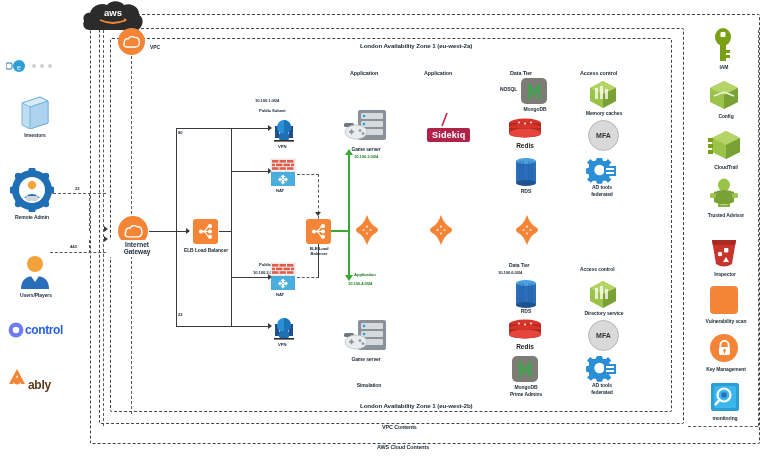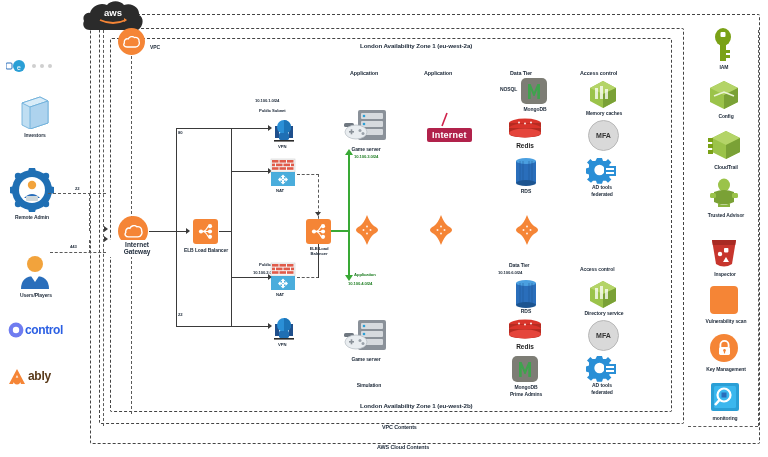--- a/index.html
+++ b/index.html
@@ -141,21 +141,21 @@
       </svg>
   </div>
   <div class="onfido" style="left:25px;top:323px;">control</div>
 
   <div class="abs" style="left:8px;top:368px;">
     <svg width="18" height="18" viewBox="0 0 18 18">
       <path d="M9 1 L17 16 L13 16 L9 7 L5 16 L1 16 Z" fill="#f58536"></path>
       <circle cx="9" cy="13" r="3.4" fill="#f58536"></circle>
     </svg>
   </div>
-  <div class="ably" style="left:28px;top:369px;text-align:right;">ably</div>
+  <div class="ably" style="left:28px;top:378px;text-align:right;">ably</div>
 
   <div class="ln dash-h" style="left:48px;top:193px;width:58px;"></div>
   <div class="ln dash-v" style="left:89px;top:193px;height:38px;"></div>
   <div class="lbl tiny" style="left:75px;top:186px;">22</div>
 
   <div class="ln dash-h" style="left:50px;top:252px;width:56px;"></div>
   <div class="ln dash-v" style="left:89px;top:240px;height:13px;"></div>
   <div class="lbl tiny" style="left:70px;top:244px;">443</div>
 
   <div class="arrowR" style="left:104px;top:226px;"></div>
@@ -367,21 +367,21 @@
       <path d="M15 0 Q18 8 22 11 Q30 15 22 19 Q18 22 15 30 Q12 22 8 19 Q0 15 8 11 Q12 8 15 0 Z" fill="#f58536"></path>
       <g fill="#ffffff" opacity="0.85">
           <circle cx="15" cy="11.5" r="1"></circle>
           <circle cx="11.5" cy="15" r="1"></circle>
           <circle cx="18.5" cy="15" r="1"></circle>
           <circle cx="15" cy="18.5" r="1"></circle>
         </g>
     </svg>
   </div>
 
-  <div class="sidekiq" style="left:427px;top:128px;">Internet</div>
+  <div class="sidekiq" style="left:427px;top:128px;">Sidekiq</div>
   <div class="abs" style="left:438px;top:112px;">
     <svg width="12" height="16" viewBox="0 0 12 16">
         <path d="M9 1 L4 14" stroke="#d0204a" stroke-width="1.6" fill="none"></path>
       </svg>
   </div>
 
   <div class="lbl" style="left:500px;top:86px;">NOSQL</div>
   <div class="mongobox" style="left:521px;top:78px;width:26px;height:26px;">
     <svg width="16" height="19" viewBox="0 0 16 19">
       <path d="M2 2 h2.6 l3.4 8 l3.4 -8 H14 v15 h-2.7 V7.5 L8.6 14 H7.4 L4.7 7.5 V17 H2 Z" fill="#3fa34d"></path>

